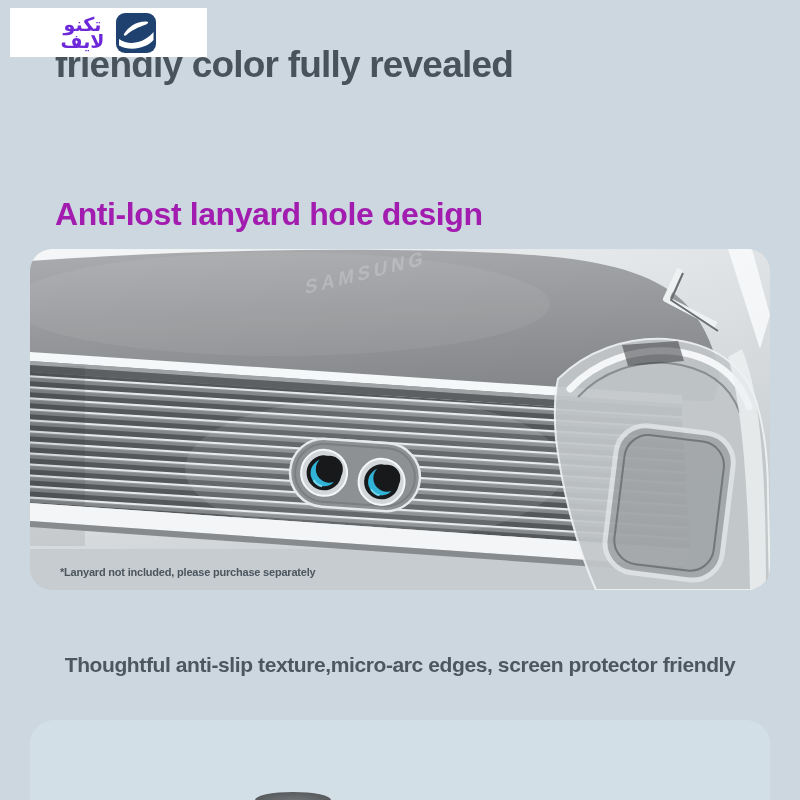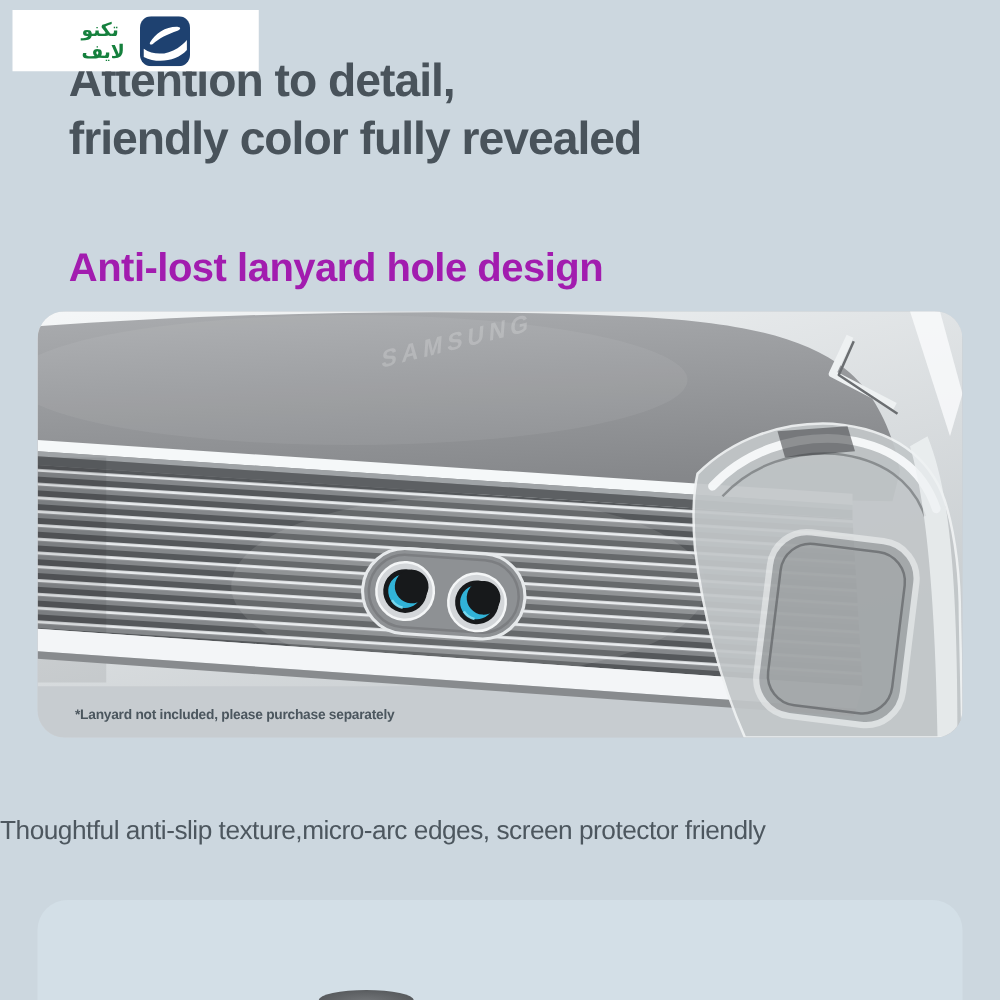--- a/index.html
+++ b/index.html
@@ -12,24 +12,24 @@
 
   
   .logo-box {
     position: absolute; left: 10px; top: 8px;
     width: 197px; height: 49px;
     background: #ffffff;
     display: flex; align-items: center; justify-content: center;
     gap: 12px; z-index: 5;
   }
   .logo-text {
-    direction: rtl; text-align: left;
+    direction: rtl; text-align: center;
     font-family: "DejaVu Sans", sans-serif;
-    color: #15803d; font-weight: bold;
-    font-size: 15px; line-height: 17px;
+    color: #6d28d9; font-weight: bold;
+    font-size: 19px; line-height: 17px;
   }
   .logo-icon { width: 40px; height: 40px; display: block; }
 
   
   .headline {
     position: absolute; left: 55px; top: 42px;
     font-size: 37px; line-height: 46px; font-weight: bold;
     color: #49535b; letter-spacing: -0.8px; z-index: 2;
   }
 
@@ -50,21 +50,22 @@
   .photo-panel svg { position: absolute; left: 0; top: 0; }
   .photo-caption {
     position: absolute; left: 30px; bottom: 12px;
     font-size: 11px; font-weight: bold;
     color: #4b565e; letter-spacing: -0.2px;
   }
 
   
   .footer-note {
     position: absolute; left: 0; top: 653px; width: 800px;
-    font-size: 21px; font-weight: normal;
+    text-align: center;
+    font-size: 21px; font-weight: bold;
     color: #4d575f; letter-spacing: -0.4px;
   }
 
   
   .next-panel {
     position: absolute; left: 30px; top: 720px;
     width: 740px; height: 80px;
     background: #d3dfe7;
     border-radius: 24px 24px 0 0;
   }
@@ -84,21 +85,20 @@
     <div>لايف</div>
   </div>
   <svg class="logo-icon" viewBox="0 0 40 40">
     <rect x="0" y="0" width="40" height="40" rx="9" fill="#1e4170"></rect>
     <path d="M 8 21 C 12.5 13.5 21 8 30.5 8.5 C 33 8.8 32.5 10.4 30 11.5 C 22.5 14 14.5 18 10.5 22 C 8.8 23.4 7.3 22.4 8 21 Z" fill="#ffffff"></path>
     <path d="M 3 26 C 11 31.5 21.5 31 30 25.5 C 33 23.5 35.5 21.5 37.5 19 L 37.5 27 C 30 35.5 14.5 38.5 3 32.5 Z" fill="#ffffff"></path>
   </svg>
 </div>
 
 <h1 class="headline">
-  <div>Attention to detail,</div>
   <div>friendly color fully revealed</div>
 </h1>
 
 <h2 class="section-title">Anti-lost lanyard hole design</h2>
 
 <div class="photo-panel">
   <svg width="740" height="341" viewBox="0 0 740 341">
     <defs>
       <linearGradient id="backdrop" x1="0" y1="0" x2="0.6" y2="1">
         <stop offset="0" stop-color="#f5f7f8"></stop>

